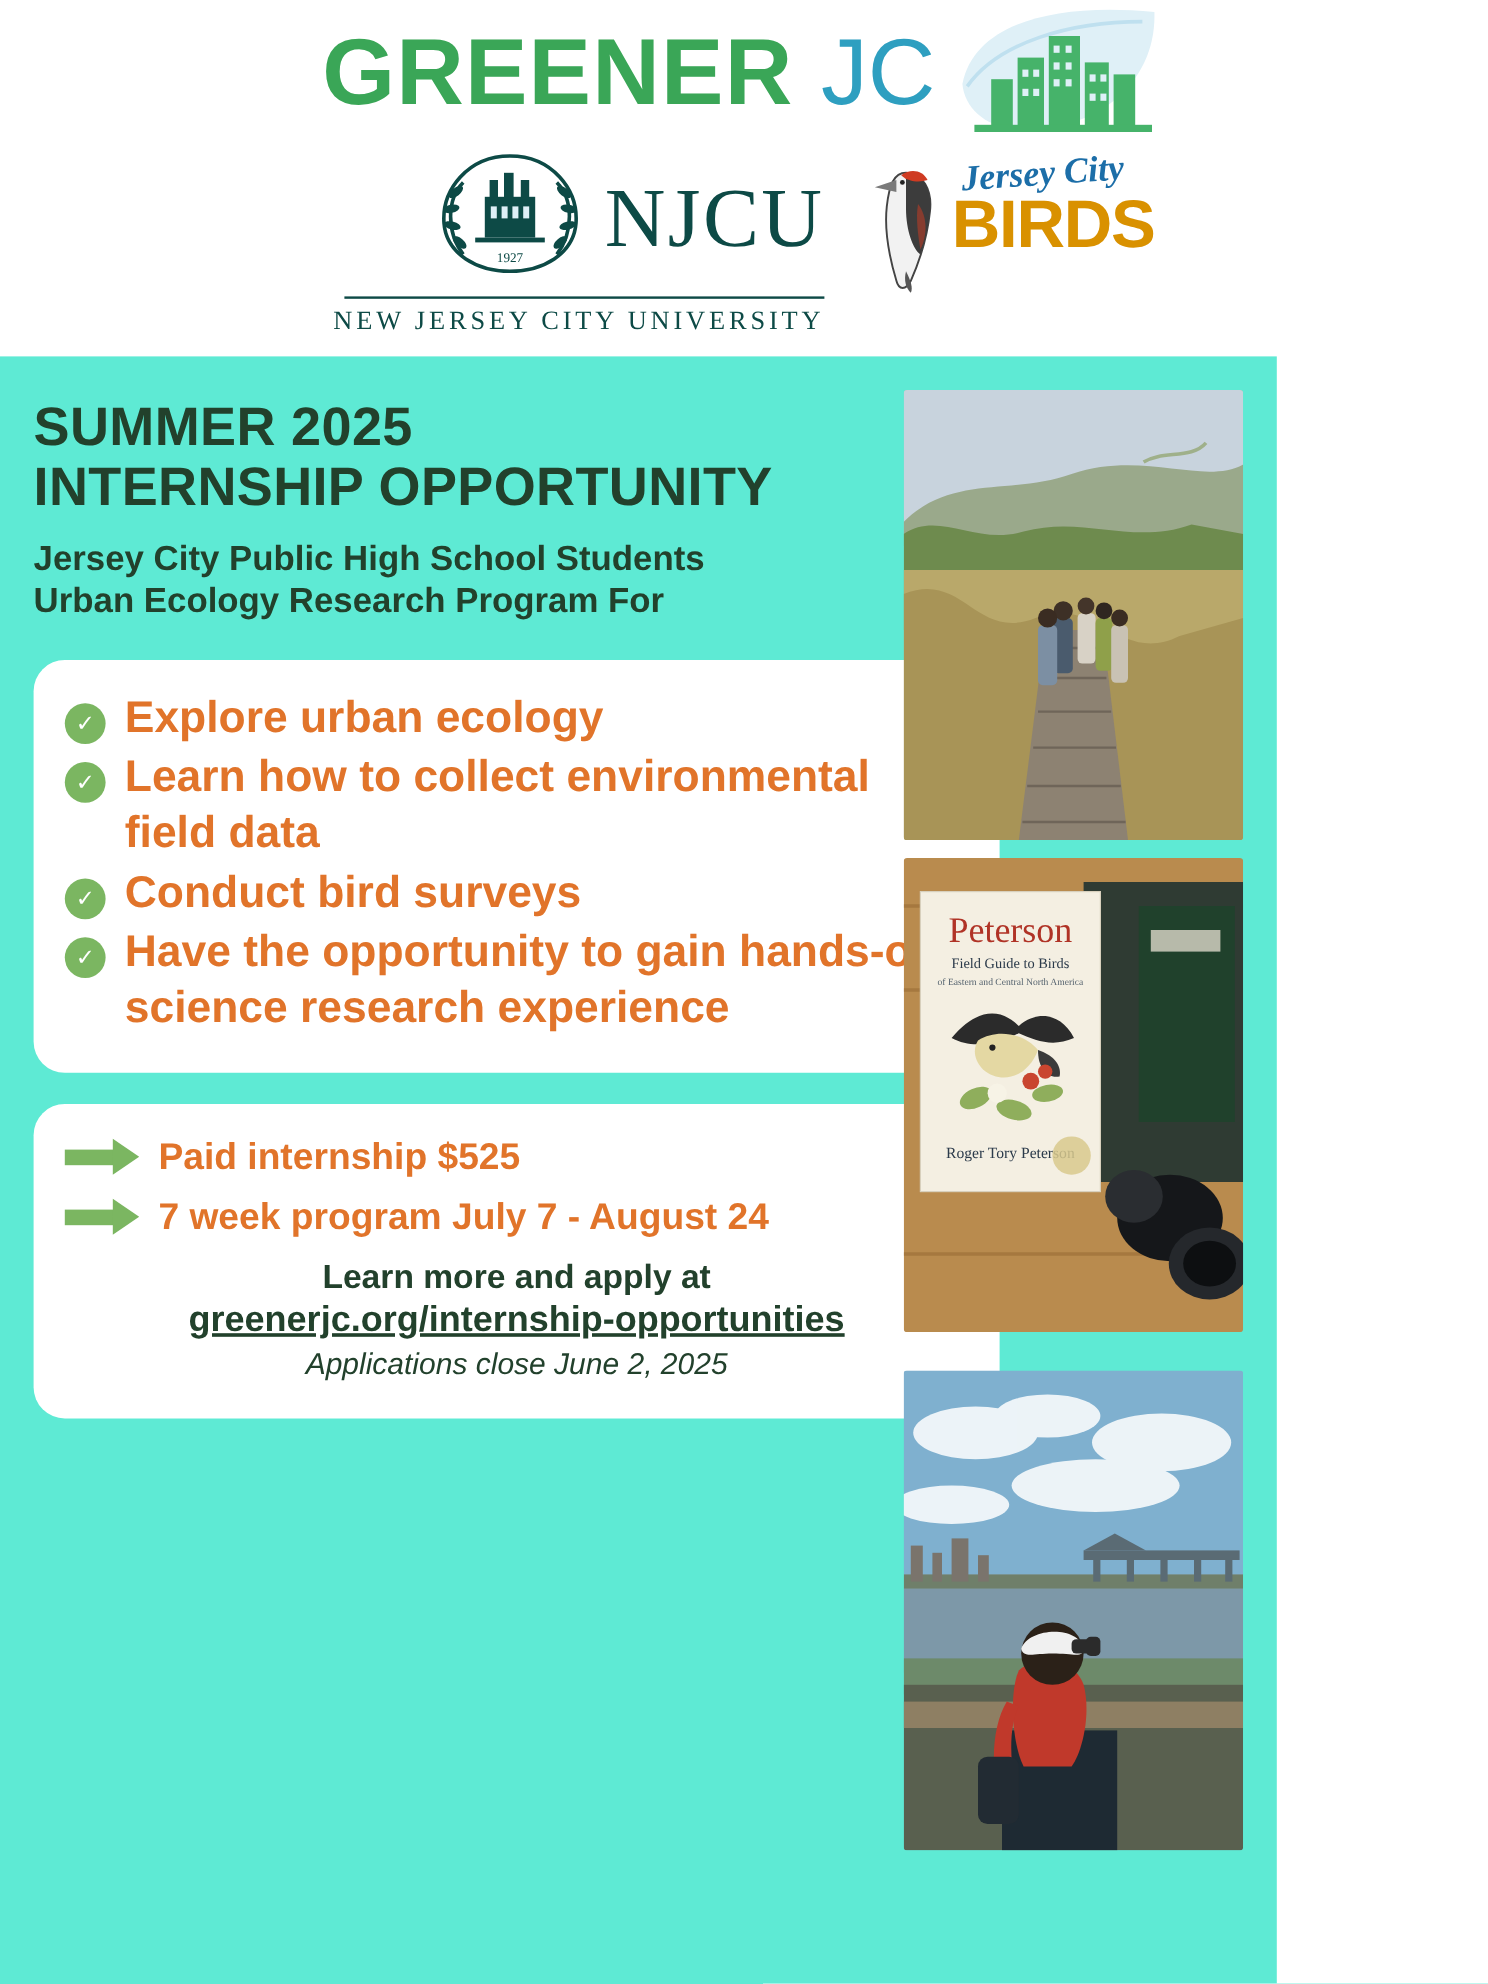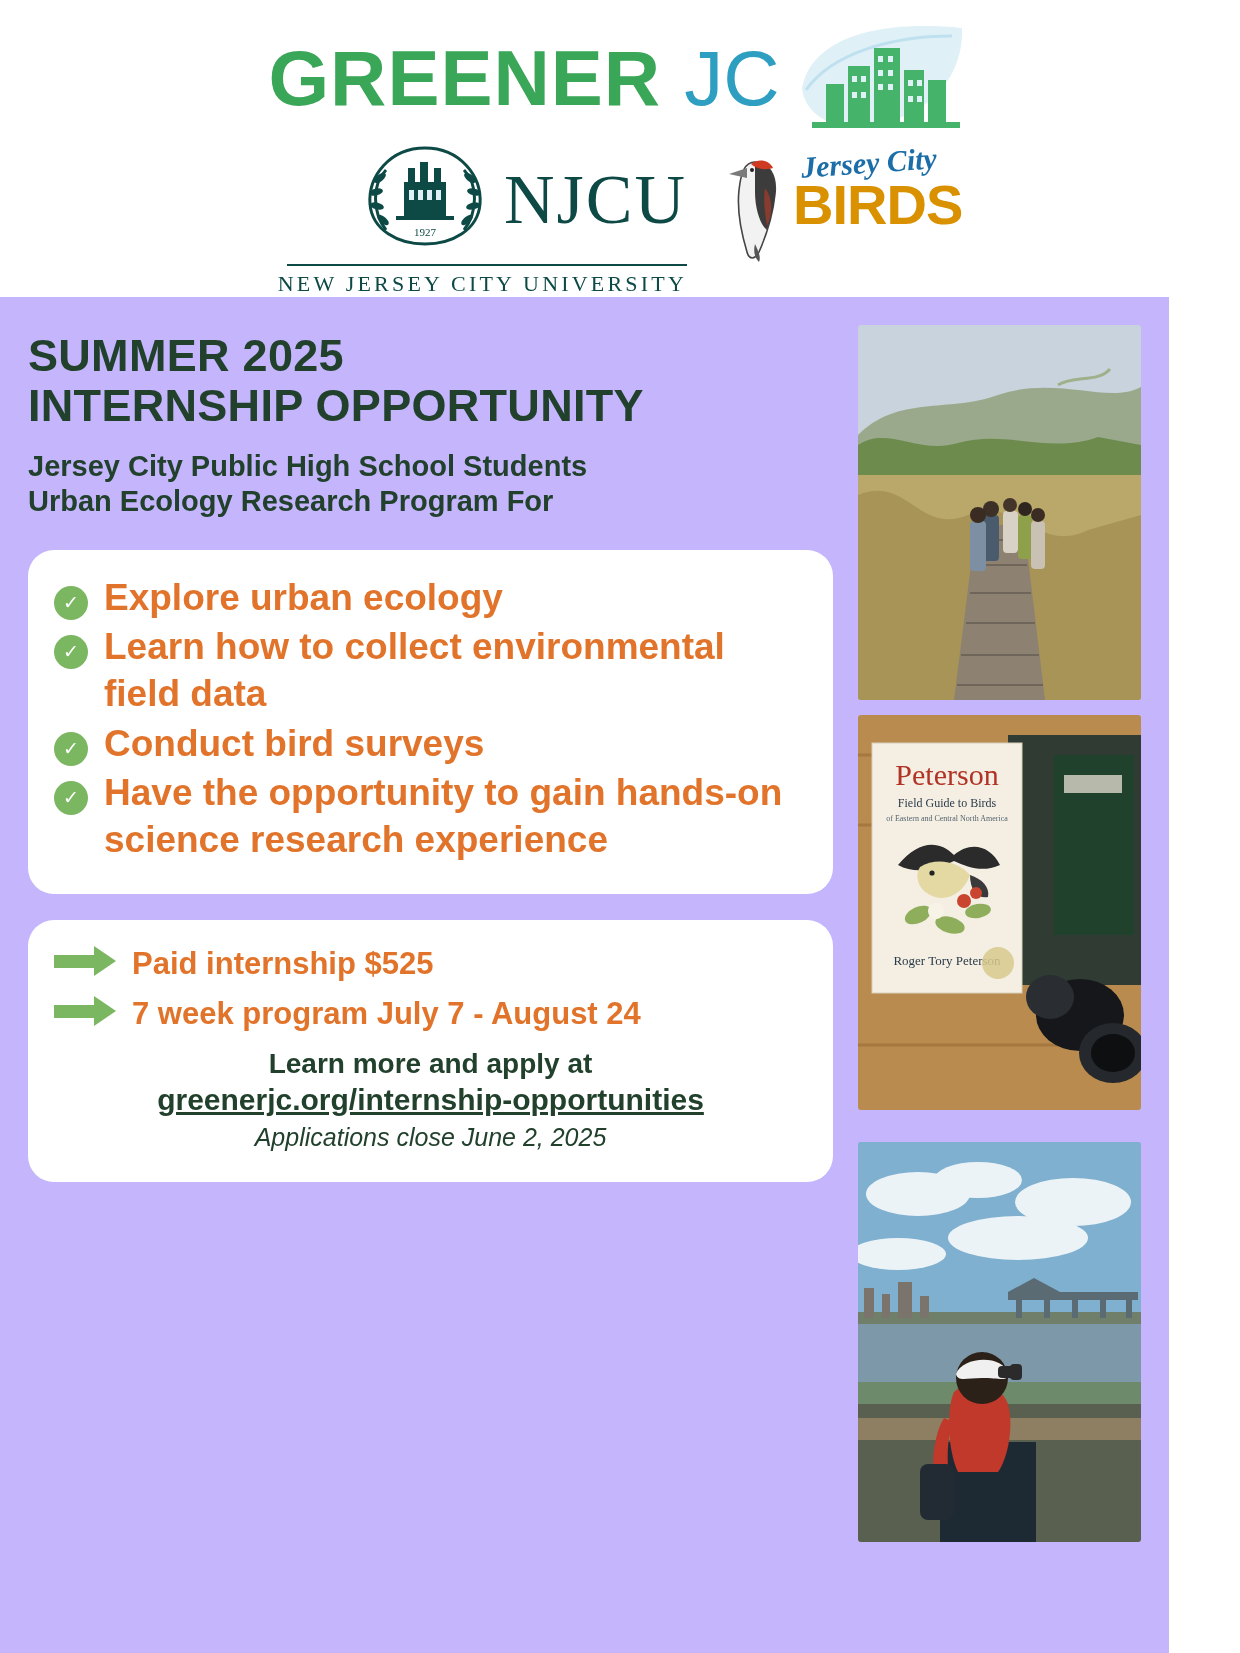--- a/index.html
+++ b/index.html
@@ -18,21 +18,20 @@
   
   .header {
     height: 297px;
     background: #ffffff;
     position: relative;
   }
   .brand-row {
     display: flex;
     align-items: center;
     justify-content: center;
-    padding-top: 18px;
     gap: 6px;
   }
   .brand-greener {
     font-size: 78px;
     font-weight: 800;
     letter-spacing: 1px;
     line-height: 1;
   }
   .brand-greener .g1 { color: #3aa657; }
   .brand-jc {
@@ -109,23 +108,23 @@
     color: #d99100;
     letter-spacing: -1px;
     line-height: 0.95;
   }
 
   
   .panel {
     position: absolute;
     top: 297px;
     left: 0;
-    width: 1169px;
+    width: 1064px;
     height: 1356px;
-    background: #c4b5fd;
+    background: #5eead4;
   }
 
   .left-col {
     position: absolute;
     left: 0;
     top: 0;
     width: 900px;
     padding: 34px 0 0 28px;
     box-sizing: border-box;
   }
@@ -183,20 +182,21 @@
   .card2 {
     background: #ffffff;
     border-radius: 26px;
     margin-top: 26px;
     width: 805px;
     padding: 26px 26px 30px 26px;
     box-sizing: border-box;
   }
   .arrow-row {
     display: flex;
+    align-items: center;
     gap: 16px;
     margin-bottom: 14px;
   }
   .arrow {
     flex: 0 0 auto;
     width: 62px;
     height: 30px;
     position: relative;
   }
   .arrow .shaft {

